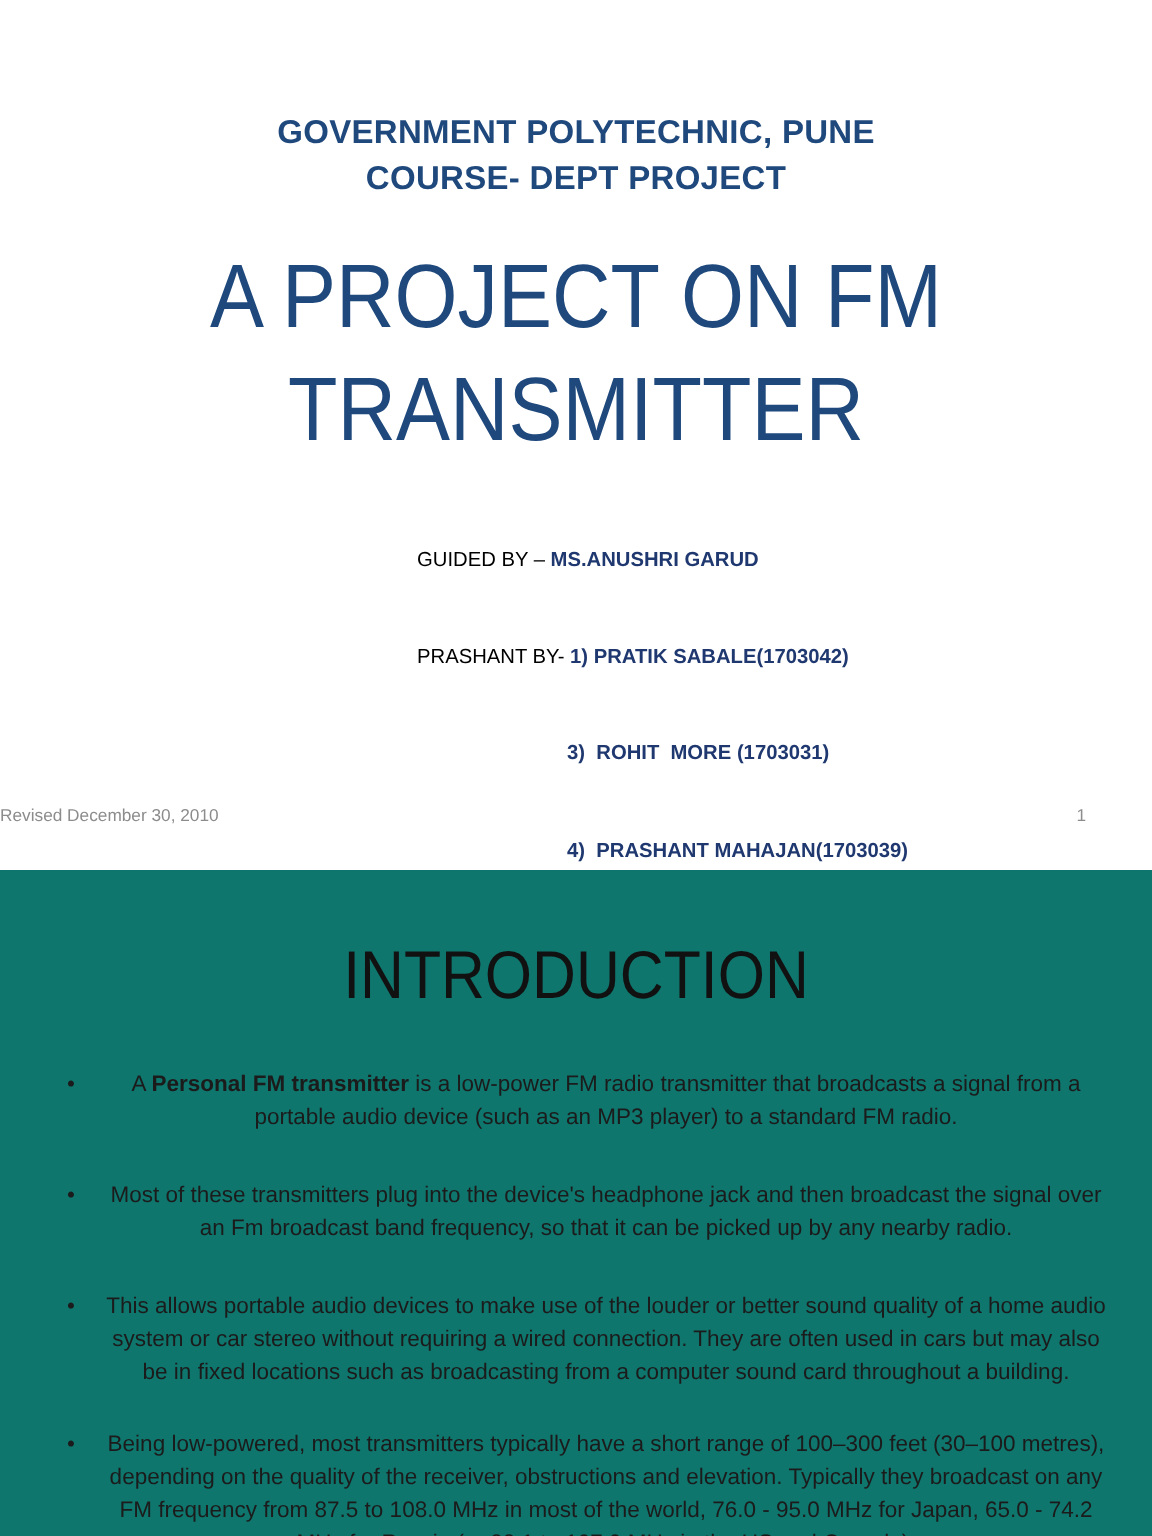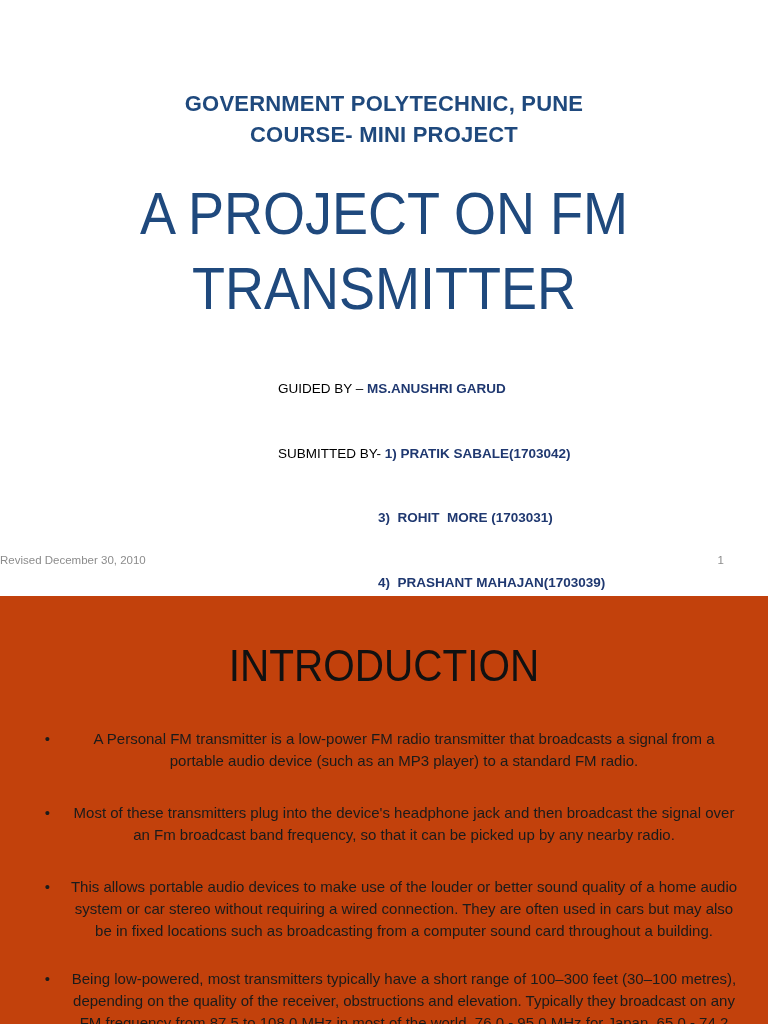--- a/index.html
+++ b/index.html
@@ -19,21 +19,20 @@
     height: 1024px;
     background: #ffffff;
     position: relative;
   }
 
   
   .slide1 {
     position: relative;
     height: 580px;
     background: #ffffff;
-    margin-top: 16px;
   }
   .header {
     padding-top: 72px;
     text-align: center;
     color: #1F497D;
     font-weight: 700;
     font-size: 22px;
     line-height: 31px;
     letter-spacing: 0.2px;
   }
@@ -77,21 +76,21 @@
   .slide-footer .pagenum {
     position: absolute;
     right: 44px;
     top: 0;
   }
 
   
   .slide2 {
     position: relative;
     height: 444px;
-    background: #c2410c;
+    background: #0f766e;
   }
   .intro-title {
     padding-top: 40px;
     text-align: center;
     color: #111111;
     font-weight: 400;
     font-size: 45px;
     line-height: 60px;
     transform: scaleX(0.9);
     transform-origin: 50% 50%;
@@ -116,41 +115,41 @@
     padding-right: 4px;
     font-size: 15px;
   }
   .bullet .text {
     flex: 1;
     text-align: center;
     padding-left: 12px;
     padding-right: 26px;
     font-weight: 400;
   }
-  .bullet .text .bold-term { font-weight: 400; }
+  .bullet .text .bold-term { font-weight: 700; }
 </style>
 </head>
 <body>
 
 <div class="page">
 
   <section class="slide1">
     <div class="header">
       <div>GOVERNMENT POLYTECHNIC, PUNE</div>
-      <div>COURSE- MINI PROJECT</div>
+      <div>COURSE- DEPT PROJECT</div>
     </div>
 
     <div class="main-title">
       <div>A PROJECT ON FM</div>
       <div>TRANSMITTER</div>
     </div>
 
     <div class="credits">
       <div><span class="label">GUIDED BY – </span><span class="name">MS.ANUSHRI GARUD</span></div>
-      <div><span class="label">SUBMITTED BY- </span><span class="name">1) PRATIK SABALE(1703042)</span></div>
+      <div><span class="label">PRASHANT BY- </span><span class="name">1) PRATIK SABALE(1703042)</span></div>
       <div class="indent name">3)  ROHIT  MORE (1703031)</div>
       <div class="indent name">4)  PRASHANT MAHAJAN(1703039)</div>
     </div>
 
     <div class="slide-footer">
       <div class="revised">Revised December 30, 2010</div>
       <div class="pagenum">1</div>
     </div>
   </section>
 

